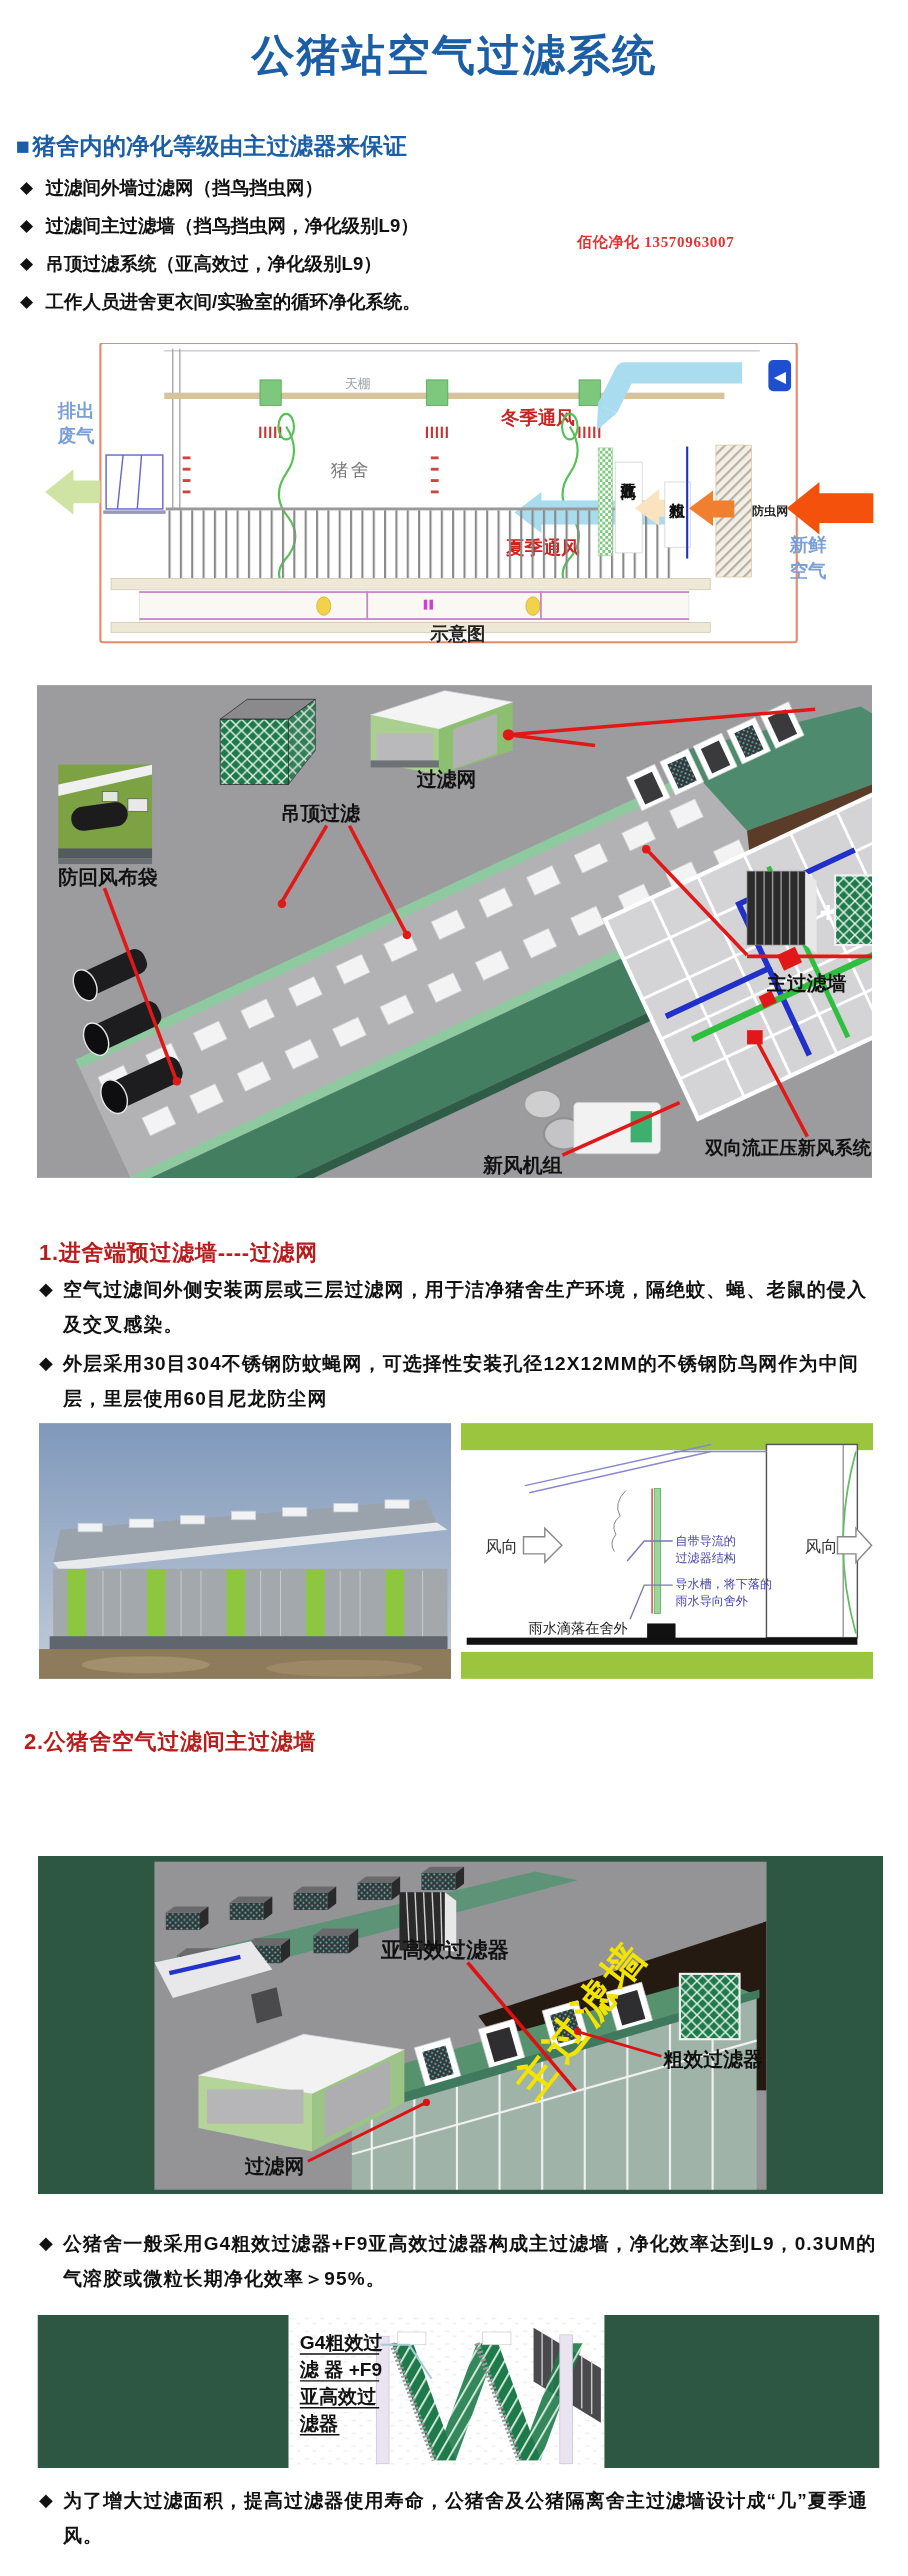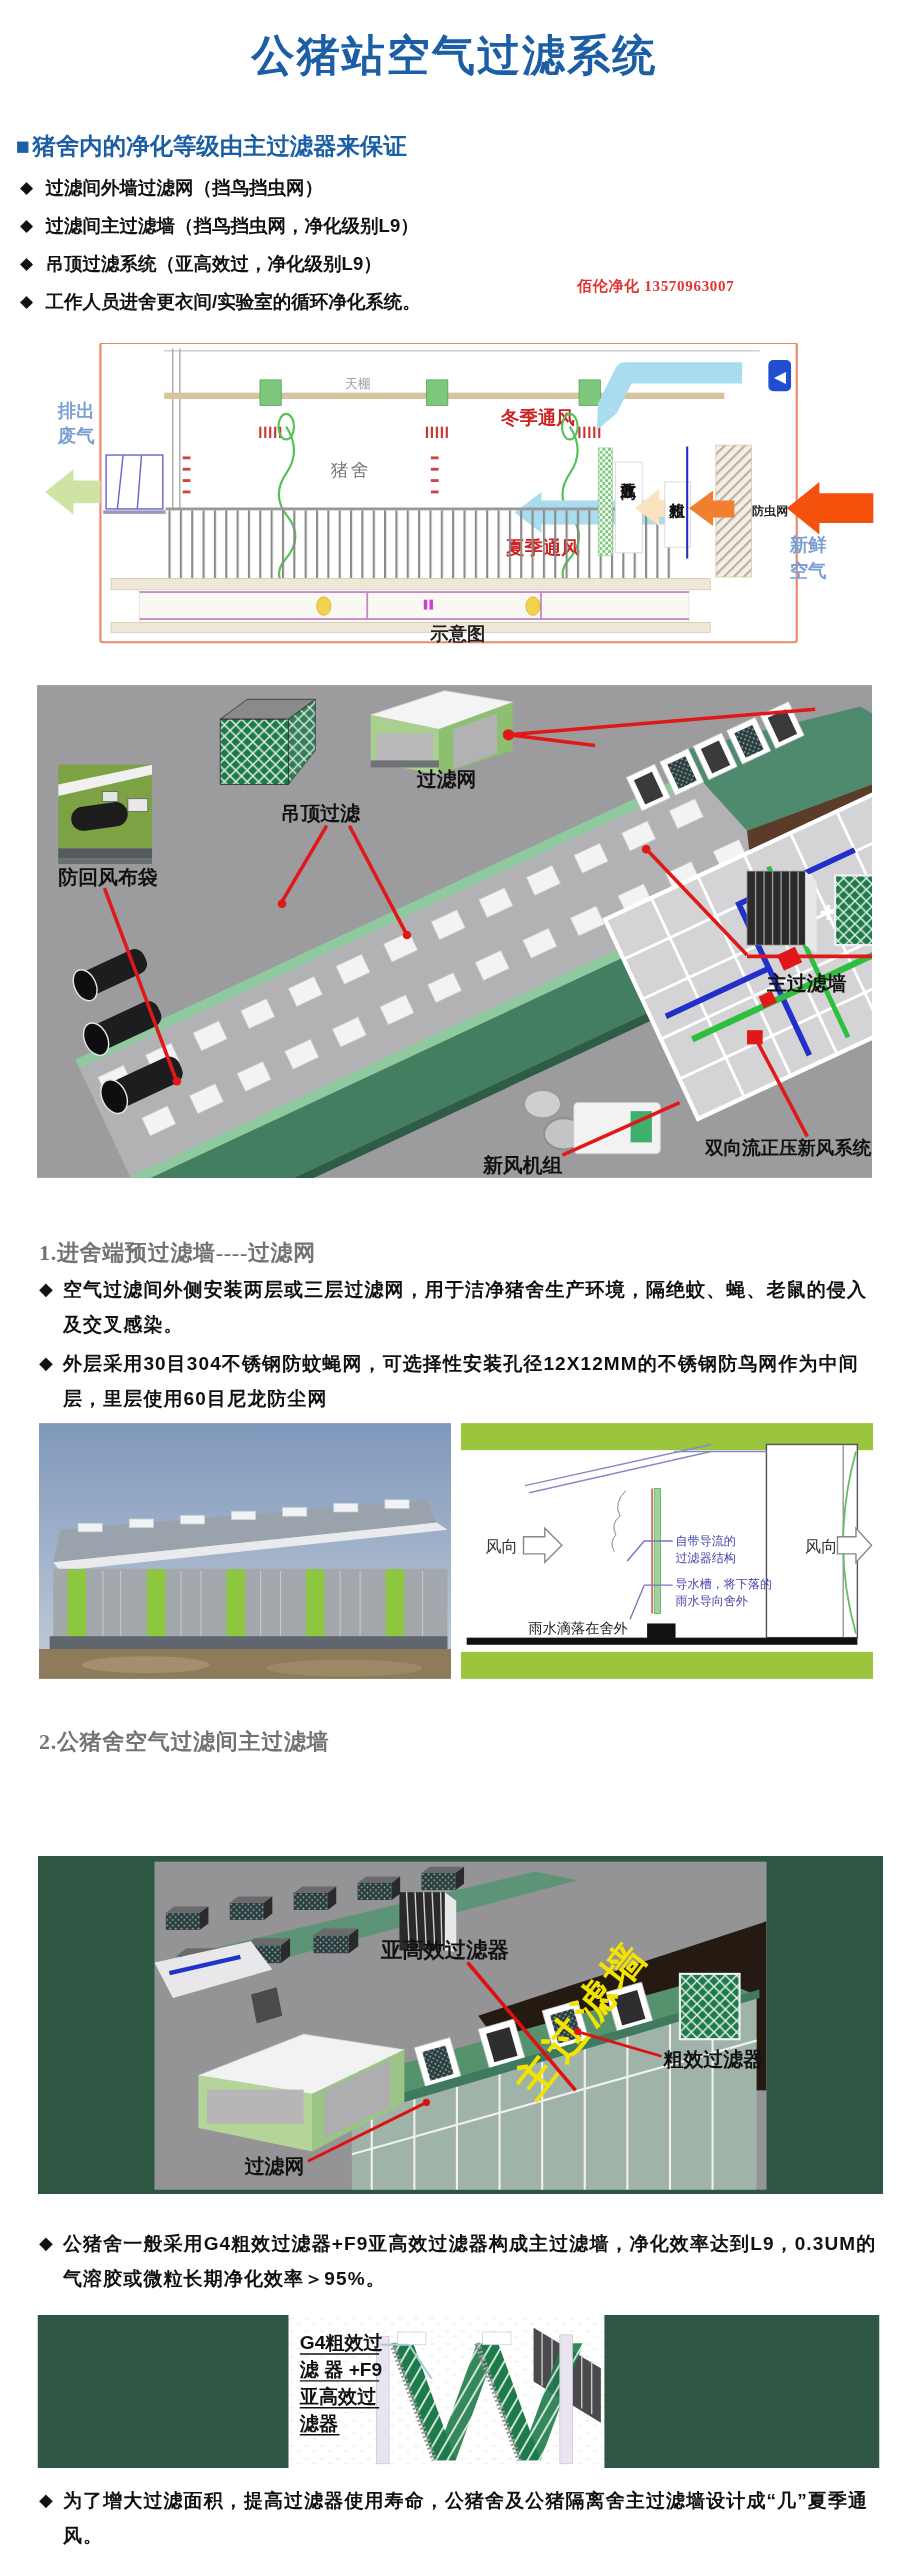--- a/index.html
+++ b/index.html
@@ -5,22 +5,22 @@
   html,body{margin:0;padding:0;background:#fff;}
   body{font-family:"Liberation Sans","DejaVu Sans",sans-serif;color:#111;}
   #page{position:relative;width:909px;height:2576px;background:#fff;overflow:hidden;border-radius:12px;}
   .abs{position:absolute;}
   .title{left:0;top:27px;width:909px;text-align:center;font-size:43px;font-weight:bold;color:#1b5ea6;letter-spacing:2.1px;}
   .sec-blue{left:15.6px;top:130px;font-size:23.4px;font-weight:bold;color:#1b5ea6;display:flex;align-items:center;}
   .sec-blue .sq{margin-right:2.8px;}
   .bullets0{left:20px;top:176px;width:781px;}
   .b-item{display:flex;font-size:18.5px;font-weight:bold;color:#111;margin-bottom:15px;line-height:23px;}
   .b-item .mk{width:25.6px;flex:none;font-size:17px;}
-  .watermark{left:577px;top:233px;font-size:15px;font-weight:bold;color:#e03333;font-family:"Liberation Serif","DejaVu Serif",serif;letter-spacing:0.7px;margin-top:44px;}
-  .g-head{font-size:22px;font-weight:bold;color:#737373;letter-spacing:0.7px;font-family:Liberation Serif, serif;}
+  .watermark{left:577px;top:233px;font-size:15px;font-weight:bold;color:#e03333;font-family:"Liberation Serif","DejaVu Serif",serif;letter-spacing:0.7px;}
+  .g-head{font-size:22px;font-weight:bold;color:#b91c1c;letter-spacing:0.7px;}
   .body-b{font-size:19px;font-weight:bold;line-height:35px;letter-spacing:1.1px;color:#111;}
   .hang{display:flex;}
   .hang .mk{width:24px;flex:none;font-size:18px;}
   svg text{font-family:"Liberation Sans","DejaVu Sans",sans-serif;}
 </style>
 </head>
 <body>
 
 <svg width="0" height="0" style="position:absolute">
   <defs>
@@ -457,21 +457,21 @@
       <text x="302" y="232">导水槽，将下落的</text>
       <text x="302" y="256">雨水导向舍外</text>
     </g>
     <g stroke="#7777bb" stroke-width="2" fill="none">
       <polyline points="298,166 258,166 234,194"></polyline>
       <polyline points="298,228 258,228 238,276"></polyline>
     </g>
     <text x="95" y="296" font-size="20" fill="#222222">雨水滴落在舍外</text>
   </svg>
 
-  <div class="abs g-head" style="left:39px;top:1727px">2.公猪舍空气过滤间主过滤墙</div>
+  <div class="abs g-head" style="left:24px;top:1727px">2.公猪舍空气过滤间主过滤墙</div>
 
   <svg class="abs" style="left:38px;top:1856px" width="845" height="338" viewBox="0 0 1190 476">
     <rect width="1190" height="476" fill="#2d5743"></rect>
     <rect x="164" y="8" width="862" height="462" fill="#949496"></rect>
     <clipPath id="clipD">
         <rect x="164" y="8" width="862" height="462"></rect>
       </clipPath>
     <g clip-path="url(#clipD)">
 
       <polygon points="164,150 700,22 760,34 230,175" fill="#5d9478"></polygon>

